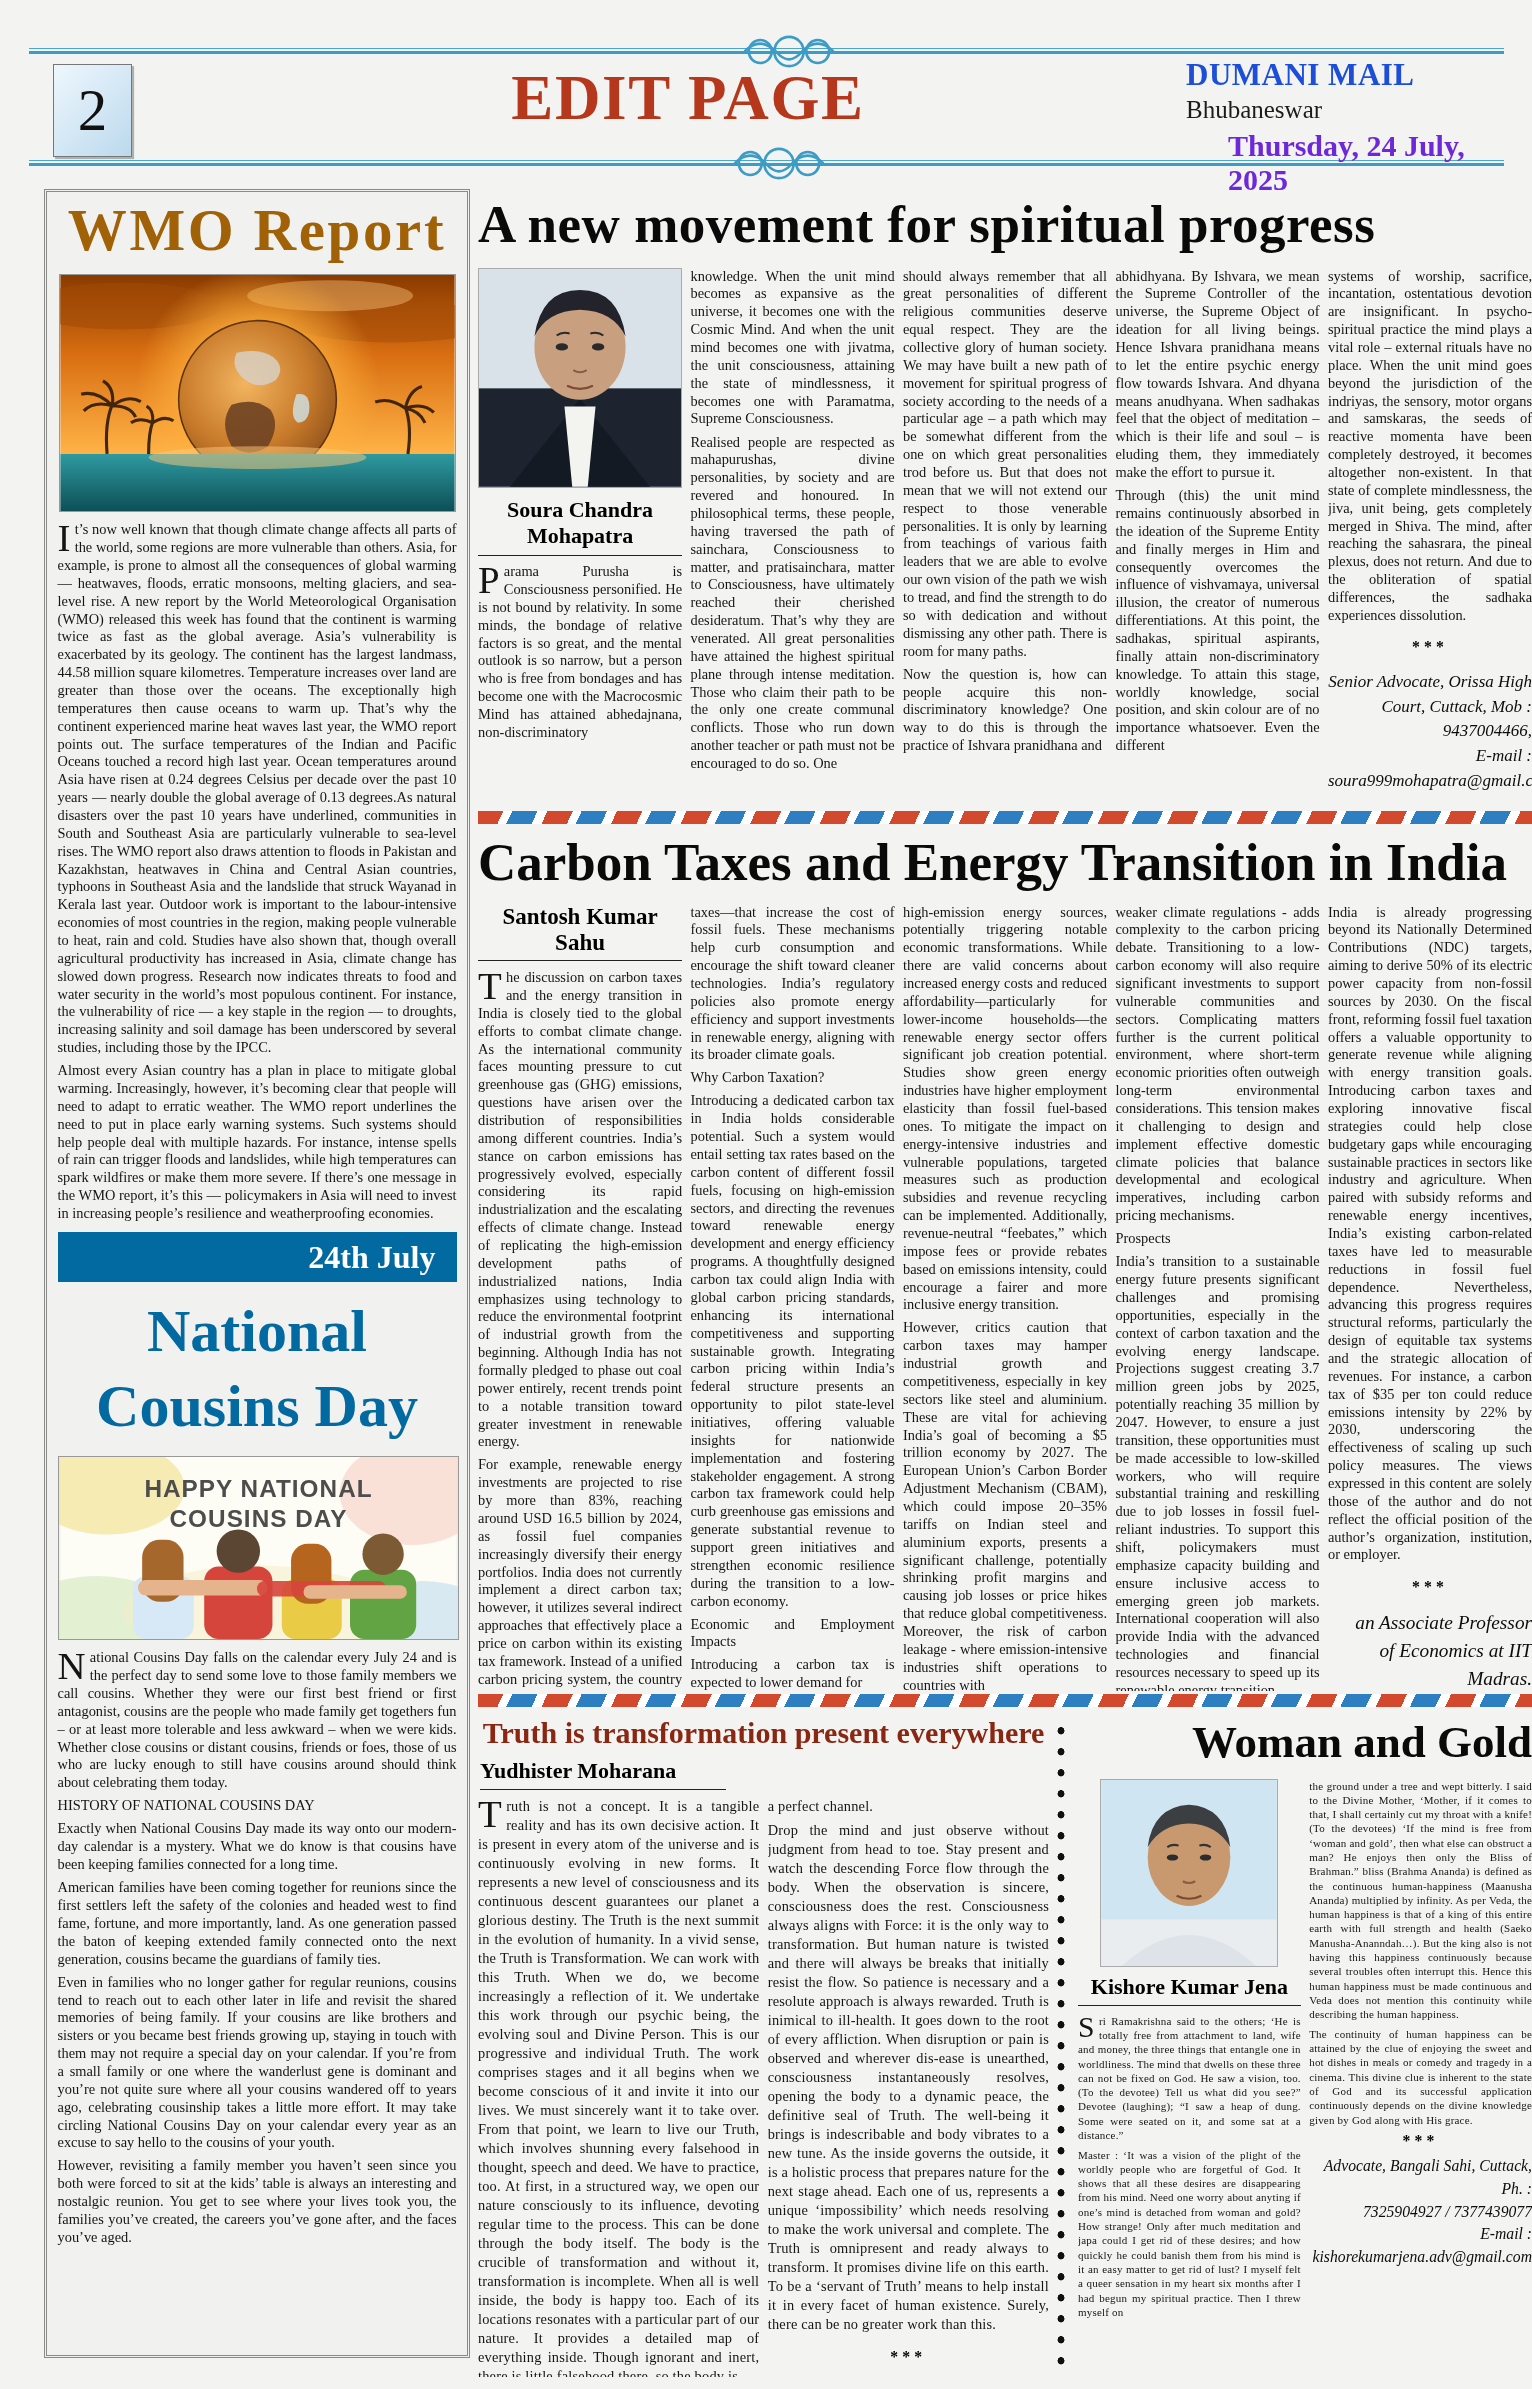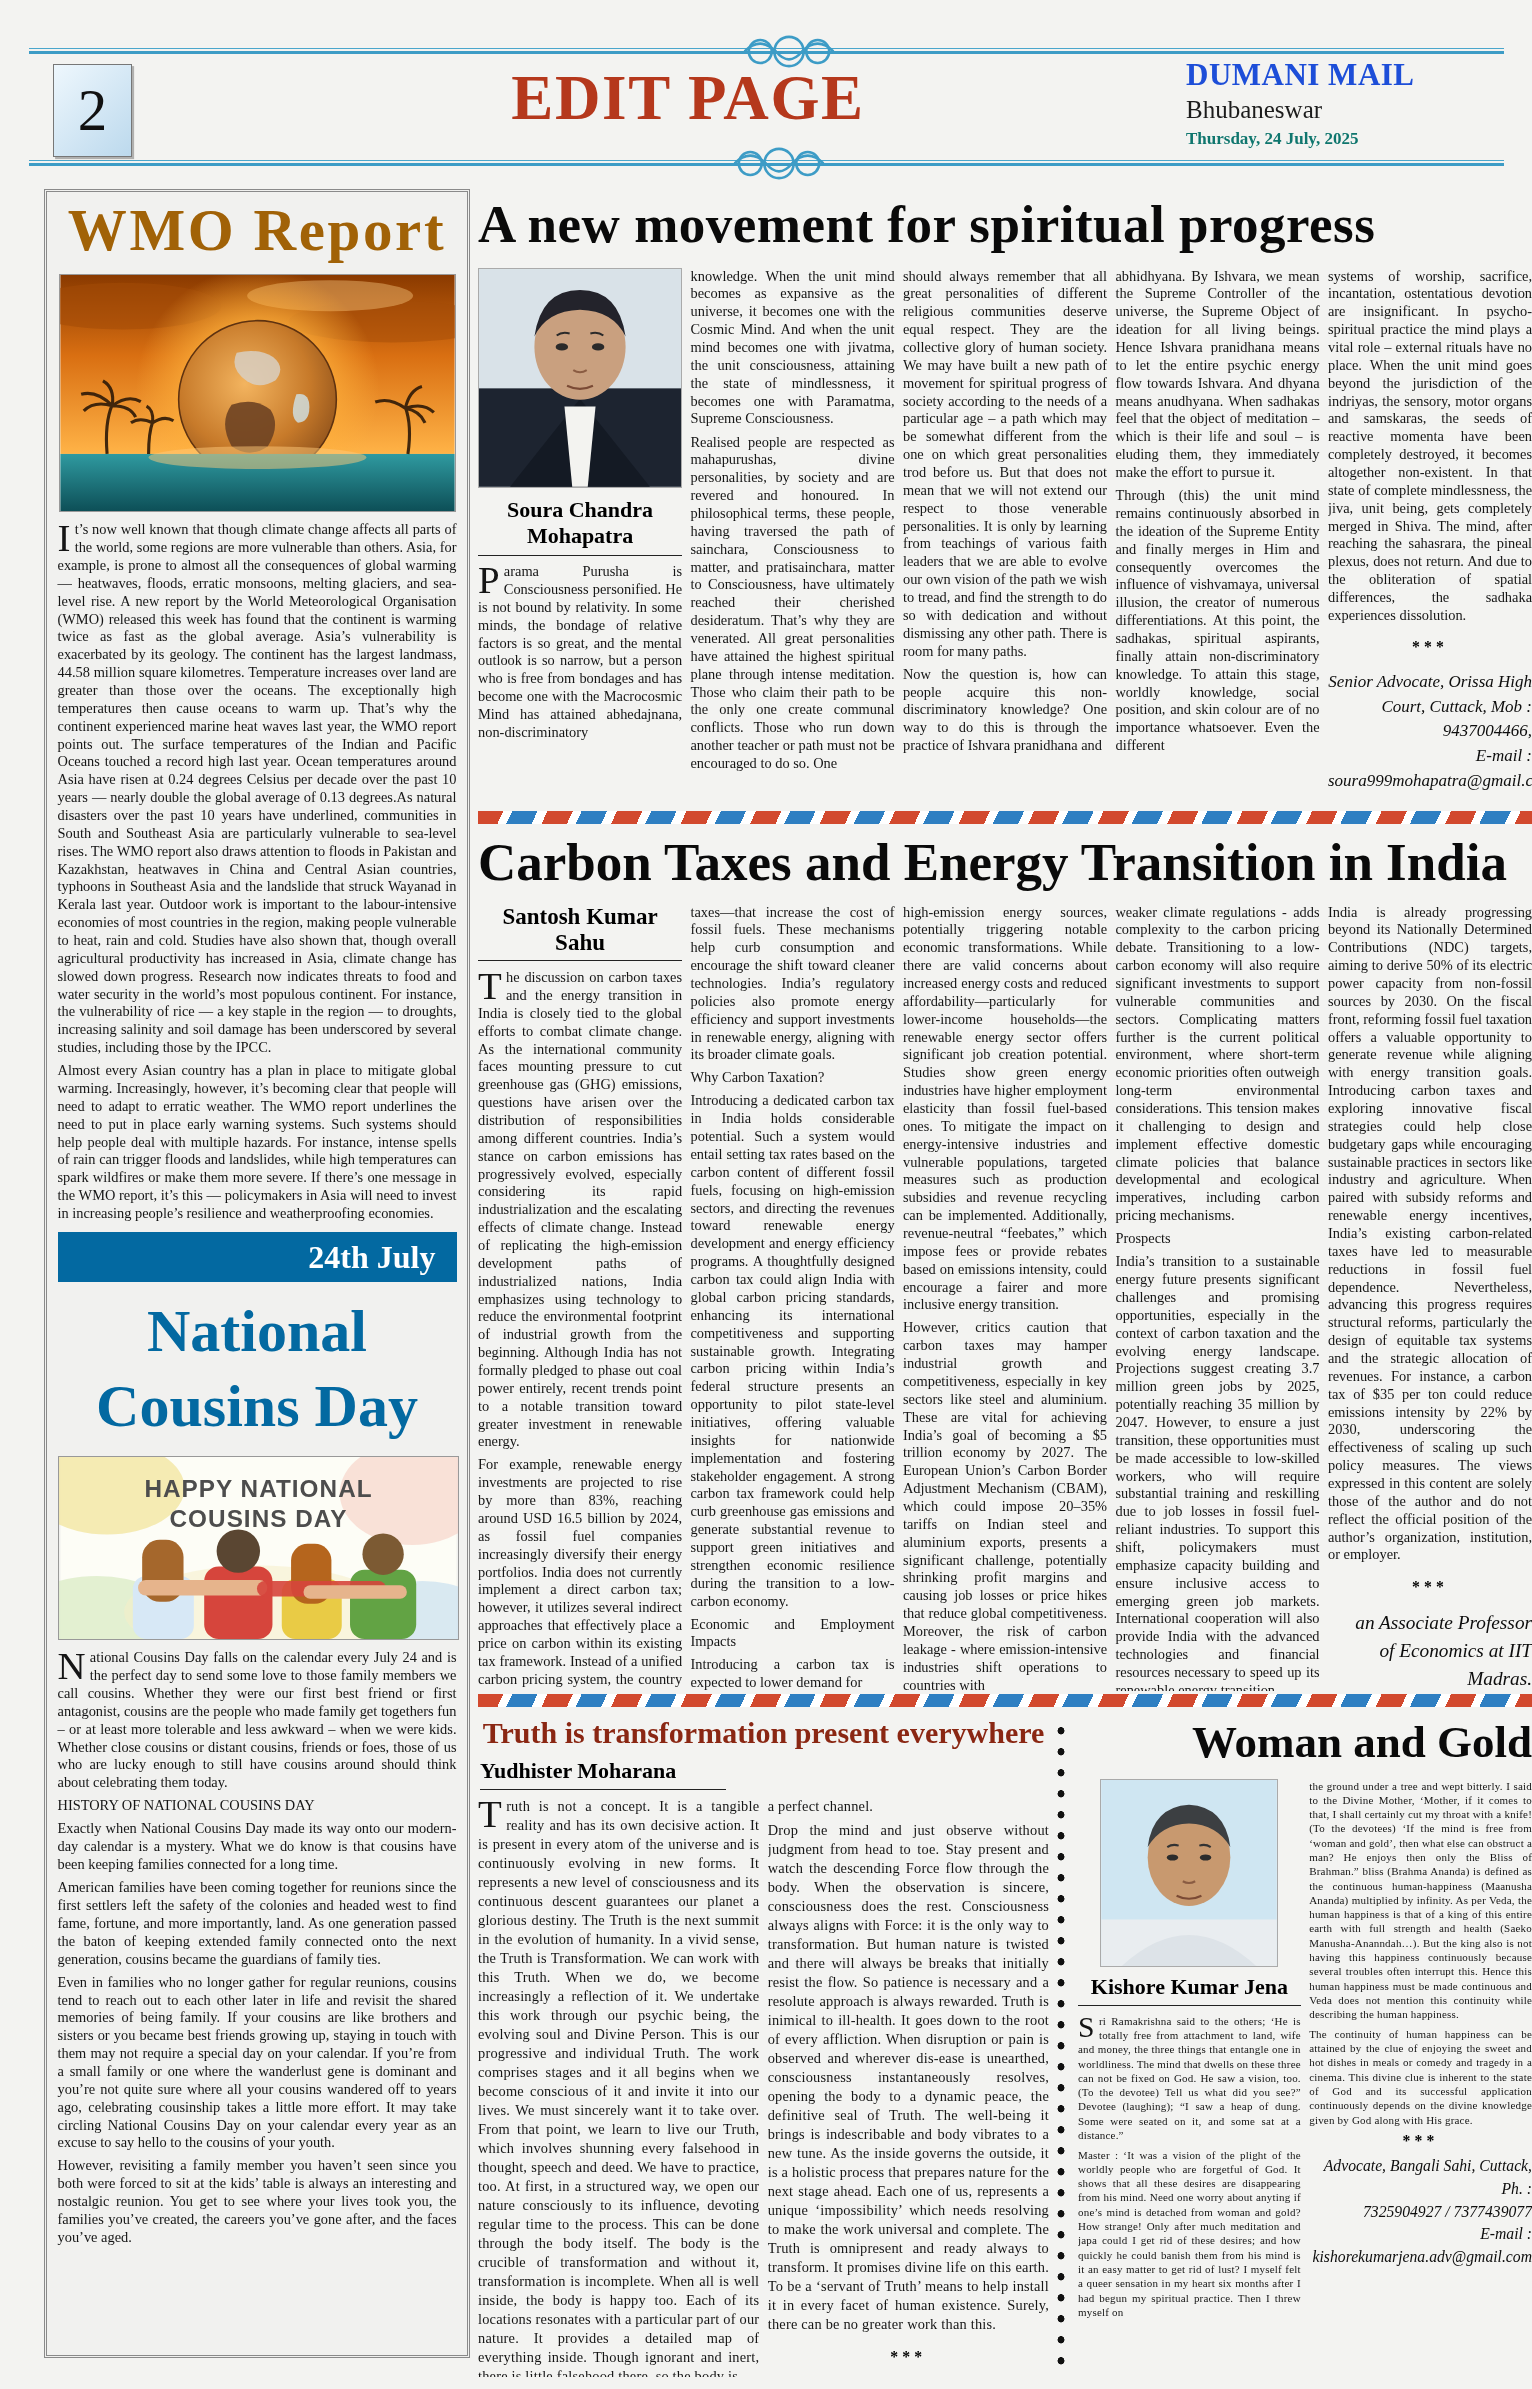--- a/index.html
+++ b/index.html
@@ -14,21 +14,21 @@
   #page-num { position:absolute; left:53px; top:64px; width:79px; height:93px;
     background:linear-gradient(135deg,#eef7fd 0%,#bcd9ed 100%);
     border:1px solid #777; box-shadow:2.1px 2.1px 0 rgba(120,120,120,.55);
     display:flex; align-items:center; justify-content:center;
     font-size:59px; color:#111; }
   #edit-title { position:absolute; left:209px; right:366px; top:62px; text-align:center;
     font-size:63px; font-weight:600; color:#b5381c; letter-spacing:1.6px; }
   #masthead-block { position:absolute; right:39px; top:59px; width:308px; }
   .masthead { font-size:31px; font-weight:700; color:#1d4ed8; letter-spacing:0.5px; line-height:1.05;}
   .mast-city { font-size:25px; color:#1c1c1c; margin-top:4.2px; }
-  .mast-date { font-size:17px; font-weight:700; color:#0f766e; margin-top:5.2px; }
+  .mast-date { font-size:30px; font-weight:700; color:#6d28d9; margin-top:5.2px;margin-left:42px; }
 
   
   .body-txt p, .col p { font-size:14.4px; line-height:1.24; text-align:justify;
     color:#151515; margin-bottom:5.2px; }
   .dc::first-letter { font-size:2.7em; float:left; line-height:.72; padding:3.1px 4.2px 0 0; }
   .stars { text-align:center; font-size:15.7px; letter-spacing:4.2px; font-weight:700; margin:13.6px 0; }
   .sig { font-style:italic; font-weight:400; text-align:right; font-size:17px;
     line-height:1.45; white-space:pre-line; color:#0d0d0d; }
 
   

